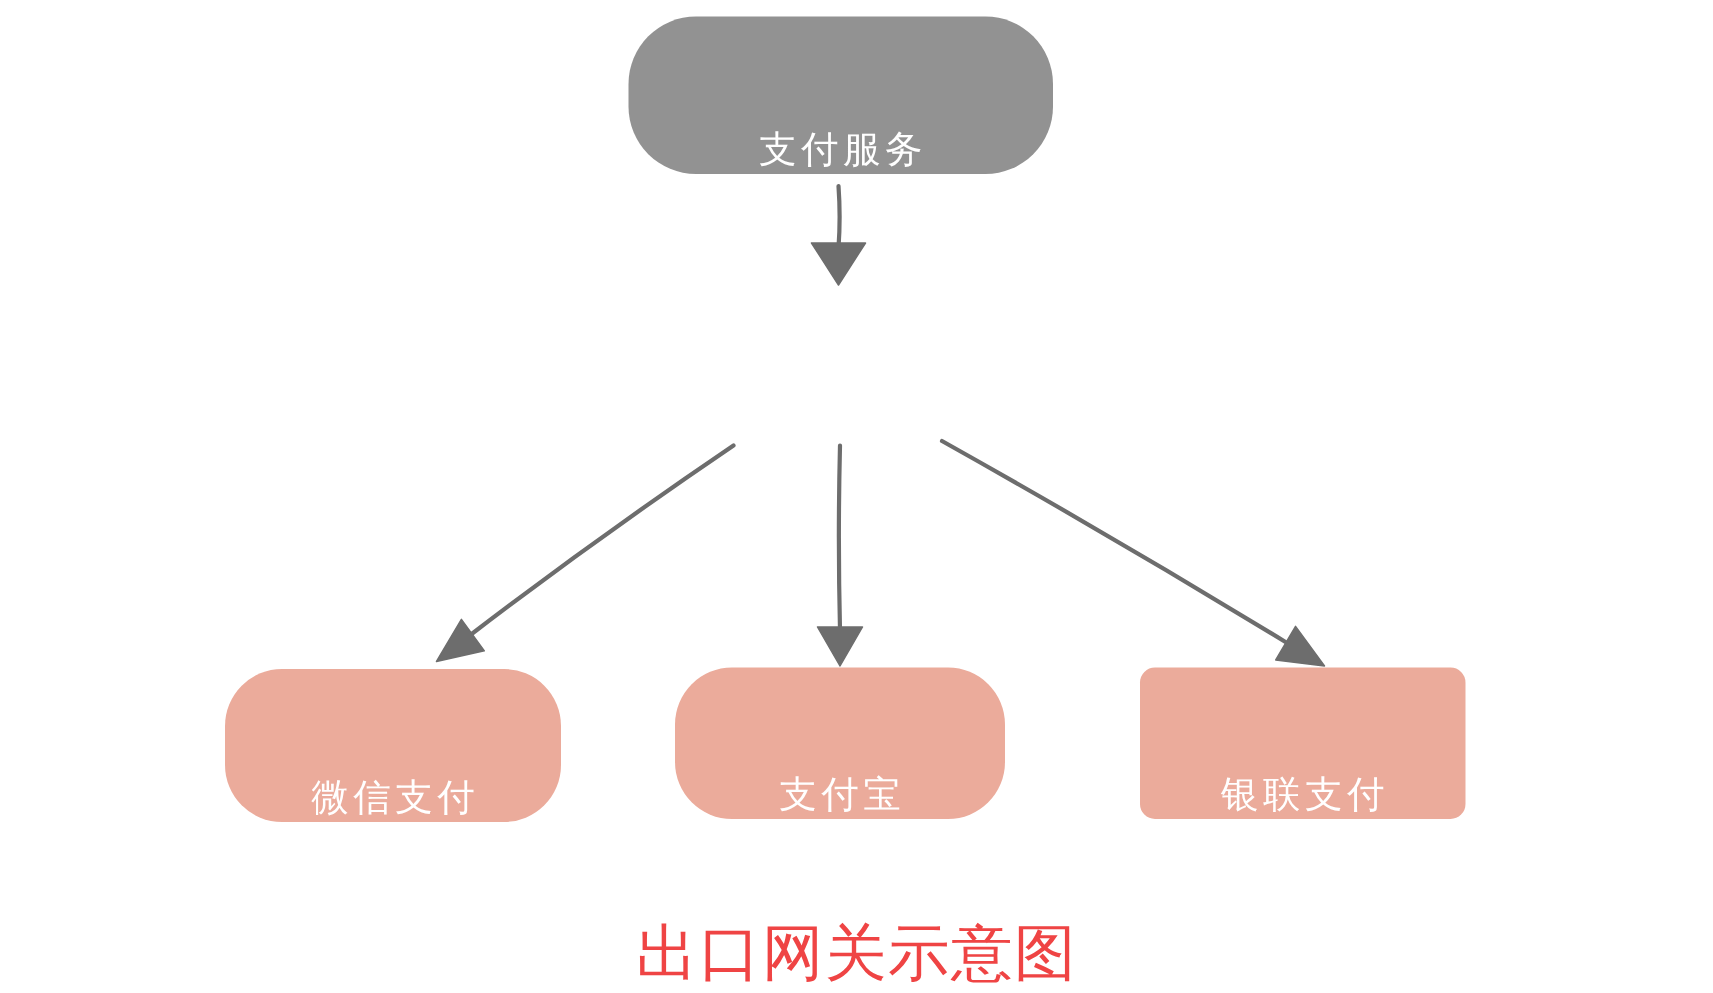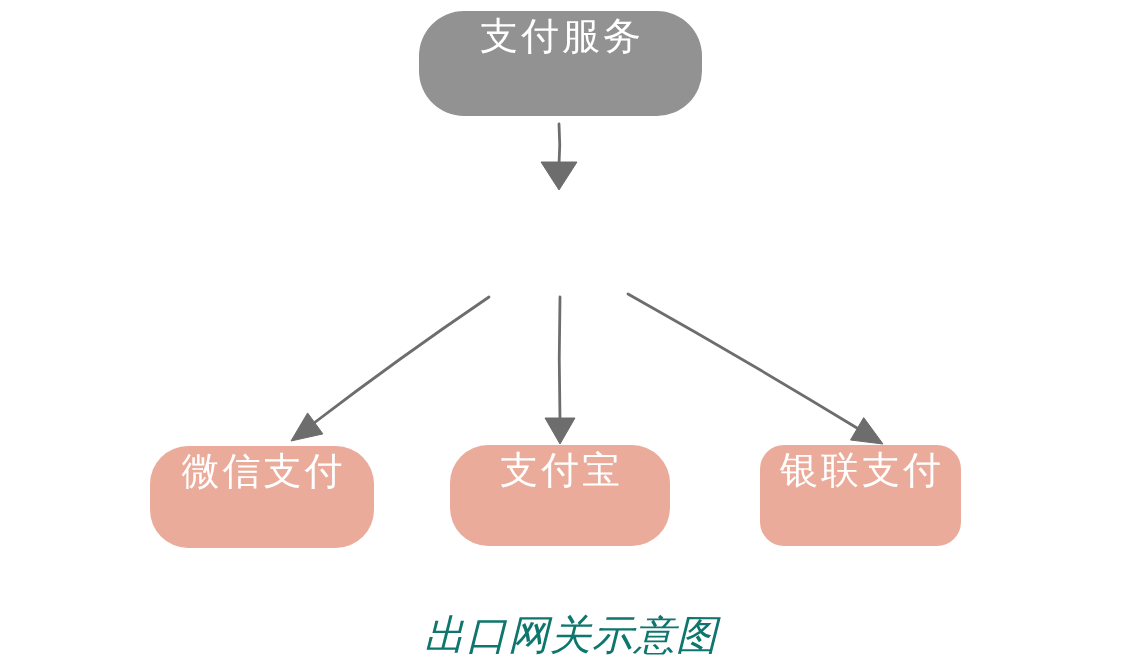--- a/index.html
+++ b/index.html
@@ -32,34 +32,34 @@
   .arrow polygon {
     fill: currentColor;
     stroke: currentColor;
     stroke-width: 1;
     stroke-linejoin: round;
   }
   .node {
     position: absolute;
     z-index: 2;
     display: flex;
-    align-items: flex-start;
+    align-items: flex-end;
     justify-content: center;
     color: #ffffff;
-    font-size: 38px;
+    font-size: 25px;
     letter-spacing: 3px;
     text-indent: 3px;
     white-space: nowrap;
     user-select: none;
   }
   .node-payment-service { left: 419px; top: 11px;  width: 283px; height: 105px; border-radius: 45px; }
   .node-exit-gateway    { left: 421px; top: 192px; width: 278px; height: 98px;  border-radius: 42px; }
   .node-wechat-pay      { left: 150px; top: 446px; width: 224px; height: 102px; border-radius: 38px; }
   .node-alipay          { left: 450px; top: 445px; width: 220px; height: 101px; border-radius: 38px; }
-  .node-unionpay        { left: 760px; top: 445px; width: 201px; height: 101px; border-radius: 24px; }
+  .node-unionpay        { left: 760px; top: 445px; width: 217px; height: 101px; border-radius: 10px; }
   .caption {
     position: absolute;
     z-index: 2;
     left: 0;
     top: 608px;
     width: 1142px;
     text-align: center;
     font-size: 41px;
     letter-spacing: 1px;
     white-space: nowrap;
@@ -100,15 +100,15 @@
   </div>
 
   <div class="node node-wechat-pay" style="background-color: rgb(235, 171, 155); color: rgb(255, 255, 255);">
     <span>微信支付</span>
   </div>
 
   <div class="node node-unionpay" style="background-color: rgb(235, 171, 155); color: rgb(255, 255, 255);">
     <span>银联支付</span>
   </div>
 
-  <div class="caption" style="color: #0f766e; font-style: italic;">出口网关示意图</div>
+  <div class="caption" style="color: #ef4444;">出口网关示意图</div>
 
 </div>
 
 </body></html>

